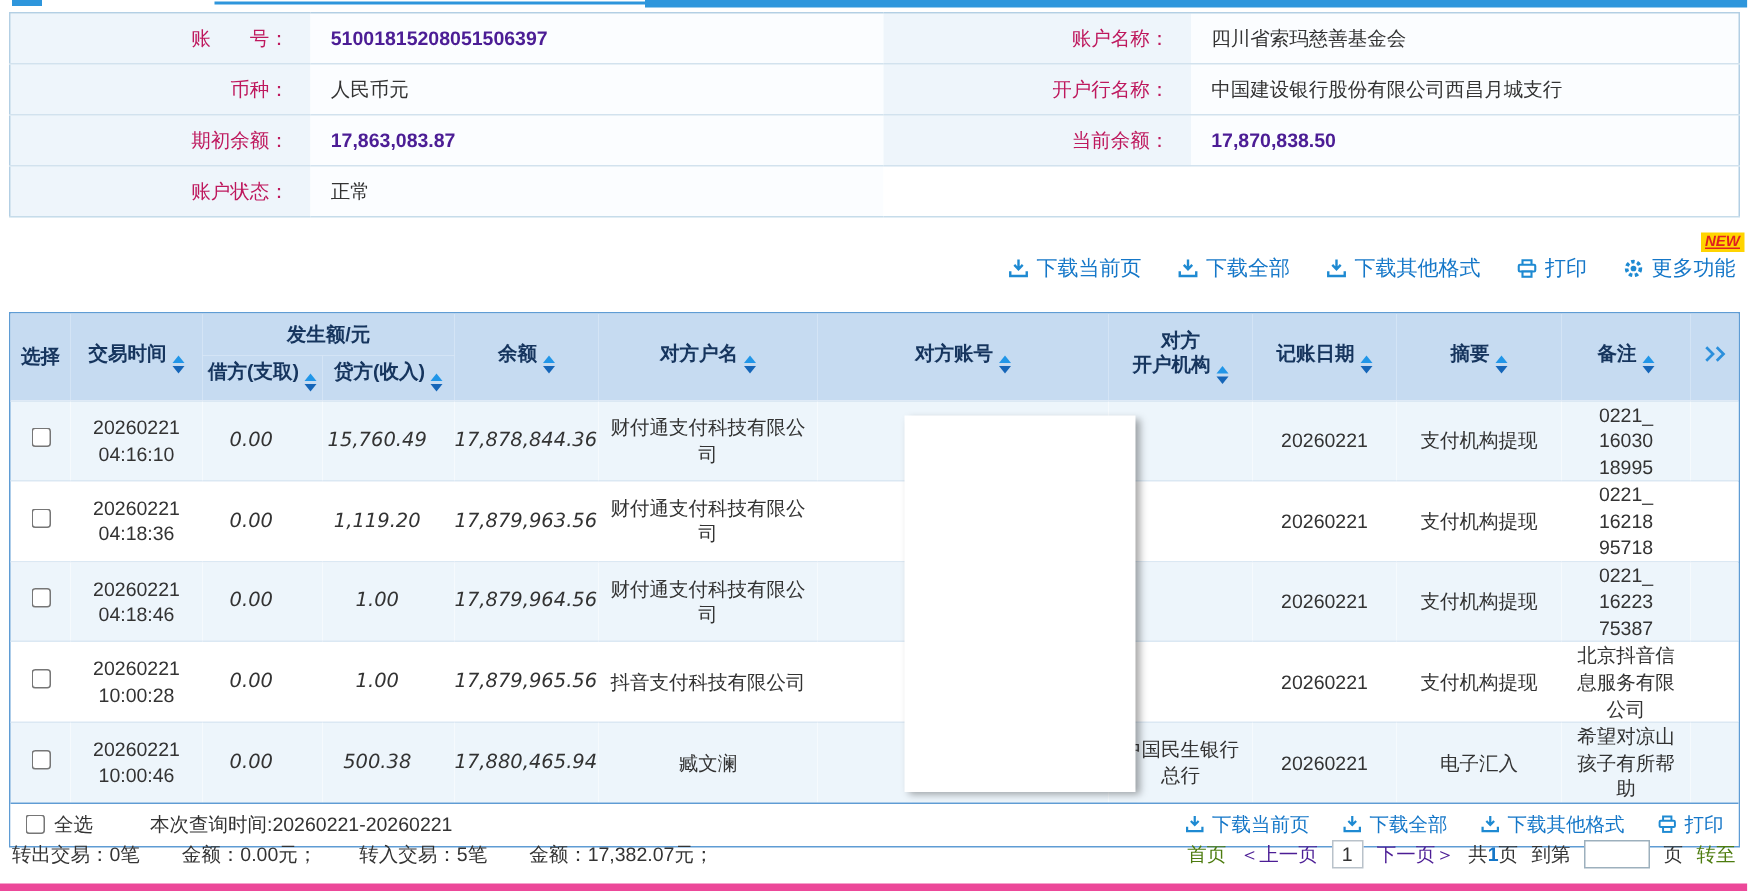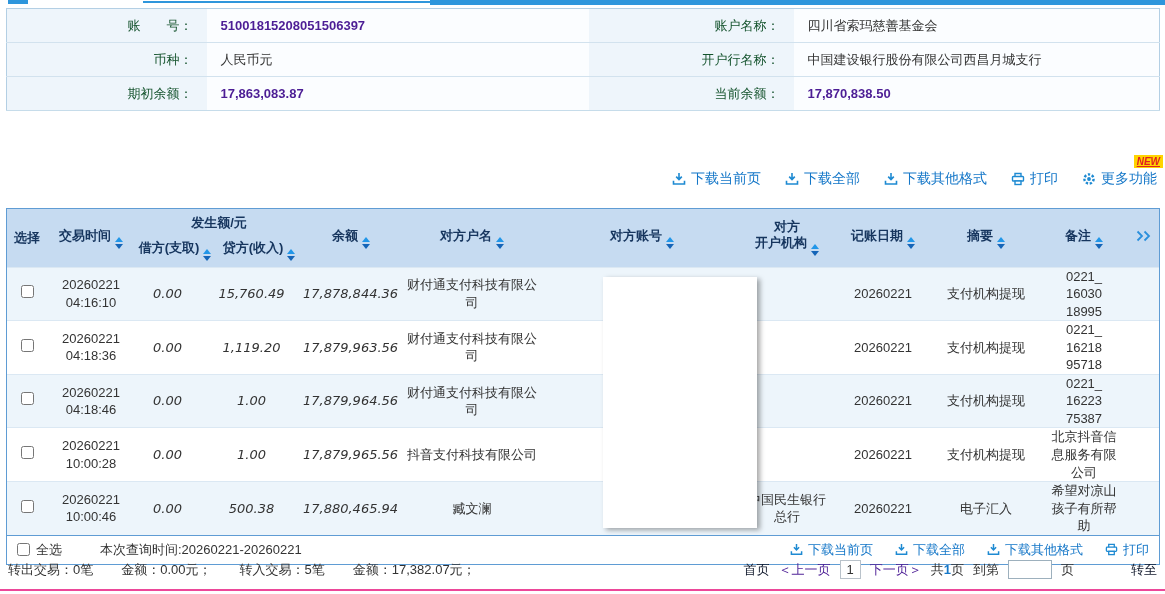--- a/index.html
+++ b/index.html
@@ -11,21 +11,21 @@
   .tabstrip { position:absolute; top:0; left:0; width:100%; height:6px; }
   .tab-seg1 { position:absolute; left:8px; top:0; width:20px; height:4px; background:#2e96dc; }
   .tab-line { position:absolute; left:143px; top:1px; width:287px; height:2px; background:#2e96dc; }
   .tab-seg2 { position:absolute; left:430px; top:0; right:0; height:5px; background:#2e96dc; }
 
   
   .acct-table { position:absolute; top:8px; left:6px; width:1154px; border-collapse:collapse;
                 border:1px solid #b3cfe4; font-size:13px; }
   .acct-table td { height:34px; border-bottom:1px solid #d2e2ee; padding:0; vertical-align:middle; }
   .acct-table tr:last-child td { border-bottom:1px solid #c6dcea; }
-  .acct-table td.lbl { background:#eef5fb; text-align:right; padding-right:14px; color:#14532d; white-space:nowrap; }
+  .acct-table td.lbl { background:#eef5fb; text-align:right; padding-right:14px; color:#be185d; white-space:nowrap; }
   .acct-table td.val { background:#fbfdff; text-align:left; padding-left:14px; }
   .acct-table td.blank { background:#fff; }
   .acct-table td.bold { font-weight:bold; color:#4c1d95; }
   .c-l1 { width:200px; } .c-v1 { width:382px; } .c-l2 { width:205px; }
 
   
   .toolbar { position:absolute; top:170px; right:8px; display:flex; align-items:center; gap:24px; font-size:14px; }
   .tool-link { position:relative; display:inline-flex; align-items:center; gap:5px; color:#1577c8; cursor:pointer; text-decoration:none; white-space:nowrap; }
   .tool-link svg { display:block; }
   .new-badge { position:absolute; top:-15px; right:-6px; background:#ffd400; color:#e02020;
@@ -57,24 +57,24 @@
   .tx-footer .qtime { margin-left:38px; color:#333; }
   .tx-footer .links { margin-left:auto; display:flex; gap:22px; font-size:13px; }
 
   
   .redact { position:absolute; left:603px; top:277px; width:154px; height:251px; background:#fff;
             box-shadow:3px 2px 5px rgba(0,0,0,0.35); }
 
   
   .bottom-bar { position:absolute; top:548px; left:0; width:100%; padding:12px 8px 10px;
                 display:flex; justify-content:space-between; align-items:center;
-                border-bottom:2px solid #ec4899; font-size:13px; }
+                border-bottom:6px solid #ec4899; font-size:13px; }
   .stats { display:flex; gap:28px; white-space:nowrap; }
   .pager { display:flex; align-items:center; gap:9px; white-space:nowrap; }
-  .pager a.blue { color:#0f172a; cursor:pointer; text-decoration:none;margin-left:48px; }
+  .pager a.blue { color:#4d7c0f; cursor:pointer; text-decoration:none; }
   .pager .dim { color:#4c1d95; }
   .page-box { display:inline-block; min-width:14px; padding:1px 6px; border:1px solid #b9c2ca;
               background:#fff; text-align:center; color:#333; }
   .goto-input { width:44px; height:19px; border:1px solid #9db0bd; background:#fff; font-size:13px; padding:0 3px; }
   .blue-num { color:#1577c8; font-weight:bold; }
   input[type="checkbox"] { width:13px; height:13px; accent-color:#3a7bbf; }
   .selall { display:inline-flex; align-items:center; gap:6px; }
 </style>
 </head>
 <body>
@@ -99,20 +99,26 @@
       <td class="lbl">币种：</td>
       <td class="val">人民币元</td>
       <td class="lbl">开户行名称：</td>
       <td class="val">中国建设银行股份有限公司西昌月城支行</td>
     </tr>
     <tr>
       <td class="lbl">期初余额：</td>
       <td class="val bold">17,863,083.87</td>
       <td class="lbl">当前余额：</td>
       <td class="val bold">17,870,838.50</td>
+    </tr>
+    <tr>
+      <td class="lbl">账户状态：</td>
+      <td class="val">正常</td>
+      <td class="blank"></td>
+      <td class="blank"></td>
     </tr>
   </tbody>
     </table>
 
   <div class="toolbar">
     <a class="tool-link">
       <svg width="14" height="14" viewBox="0 0 14 14">
           <path d="M7 1v6.2M4.2 4.6L7 7.5l2.8-2.9" stroke="#1e8ad2" stroke-width="1.6" fill="none"></path>
           <path d="M1.5 8.8v3.2h11V8.8" stroke="#1e8ad2" stroke-width="1.6" fill="none"></path>
         </svg>

